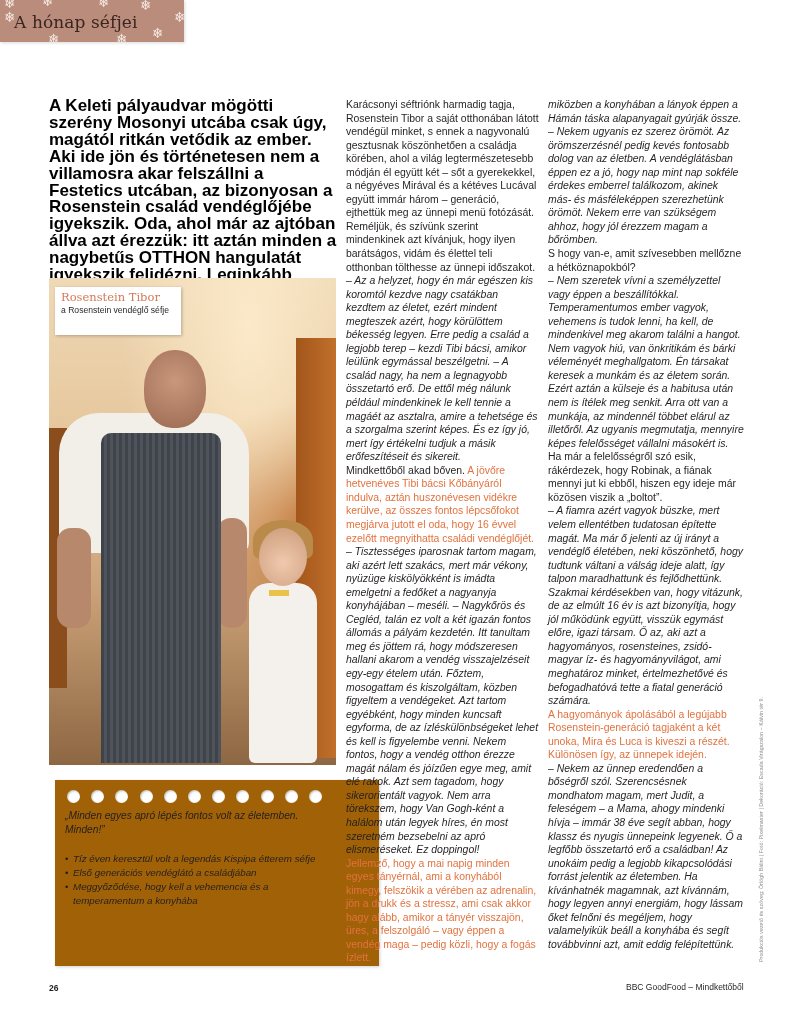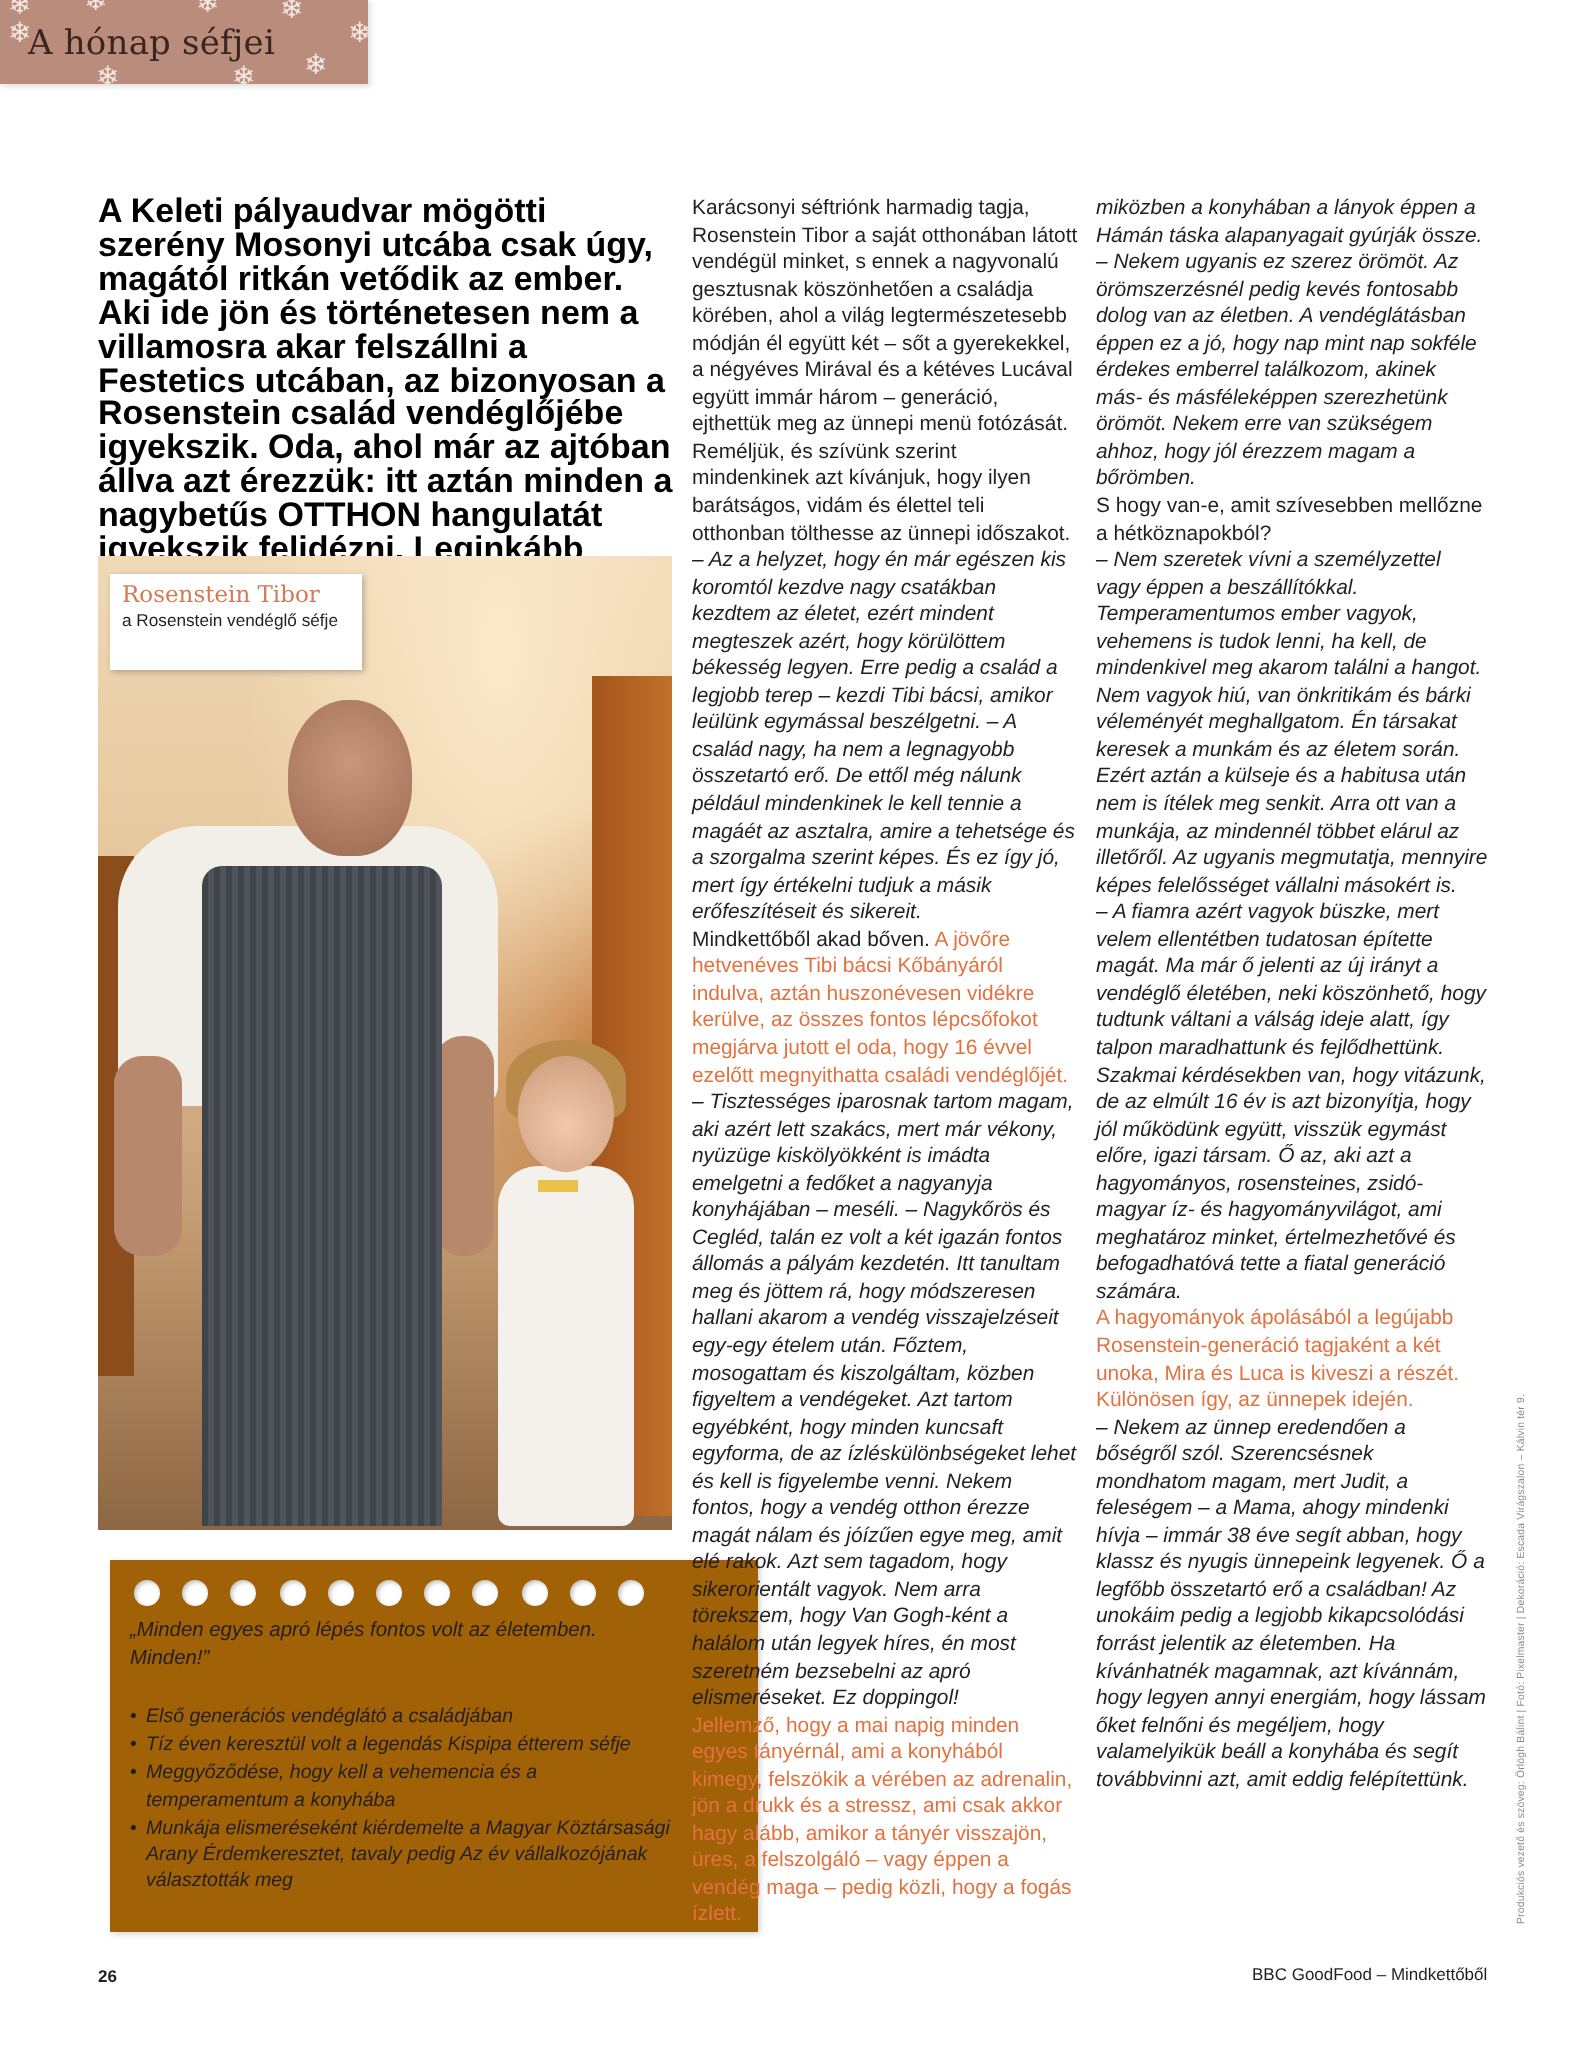--- a/index.html
+++ b/index.html
@@ -128,39 +128,39 @@
     <span class="hole"></span>
     <span class="hole"></span>
     <span class="hole"></span>
     <span class="hole"></span>
     <span class="hole"></span>
     <span class="hole"></span>
     <span class="hole"></span>
   </div>
   <div class="sidebar-quote">„Minden egyes apró lépés fontos volt az életemben. Minden!”</div>
   <ul class="sidebar-list">
+    <li>Tíz éven keresztül volt a legendás Kispipa étterem séfje</li>
     <li>Első generációs vendéglátó a családjában</li>
-    <li>Tíz éven keresztül volt a legendás Kispipa étterem séfje</li>
     <li>Meggyőződése, hogy kell a vehemencia és a temperamentum a konyhába</li>
-    <li>Munkája elismeréseként kiérdemelte a Magyar Köztársasági Arany Érdemkeresztet, tavaly pedig Az év vállalkozójának választották meg</li>
   </ul>
 </div>
 
 <div class="col col-mid">
   <p>Karácsonyi séftriónk harmadig tagja, Rosenstein Tibor a saját otthonában látott vendégül minket, s ennek a nagyvonalú gesztusnak köszönhetően a családja körében, ahol a világ legtermészetesebb módján él együtt két – sőt a gyerekekkel, a négyéves Mirával és a kétéves Lucával együtt immár három – generáció, ejthettük meg az ünnepi menü fotózását. Reméljük, és szívünk szerint mindenkinek azt kívánjuk, hogy ilyen barátságos, vidám és élettel teli otthonban tölthesse az ünnepi időszakot.</p>
   <p class="it">– Az a helyzet, hogy én már egészen kis koromtól kezdve nagy csatákban kezdtem az életet, ezért mindent megteszek azért, hogy körülöttem békesség legyen. Erre pedig a család a legjobb terep – kezdi Tibi bácsi, amikor leülünk egymással beszélgetni. – A család nagy, ha nem a legnagyobb összetartó erő. De ettől még nálunk például mindenkinek le kell tennie a magáét az asztalra, amire a tehetsége és a szorgalma szerint képes. És ez így jó, mert így értékelni tudjuk a másik erőfeszítéseit és sikereit.</p>
   <p><span>Mindkettőből akad bőven. </span><span class="hl">A jövőre hetvenéves Tibi bácsi Kőbányáról indulva, aztán huszonévesen vidékre kerülve, az összes fontos lépcsőfokot megjárva jutott el oda, hogy 16 évvel ezelőtt megnyithatta családi vendéglőjét.</span></p>
   <p class="it">– Tisztességes iparosnak tartom magam, aki azért lett szakács, mert már vékony, nyüzüge kiskölyökként is imádta emelgetni a fedőket a nagyanyja konyhájában – meséli. – Nagykőrös és Cegléd, talán ez volt a két igazán fontos állomás a pályám kezdetén. Itt tanultam meg és jöttem rá, hogy módszeresen hallani akarom a vendég visszajelzéseit egy-egy ételem után. Főztem, mosogattam és kiszolgáltam, közben figyeltem a vendégeket. Azt tartom egyébként, hogy minden kuncsaft egyforma, de az ízléskülönbségeket lehet és kell is figyelembe venni. Nekem fontos, hogy a vendég otthon érezze magát nálam és jóízűen egye meg, amit elé rakok. Azt sem tagadom, hogy sikerorientált vagyok. Nem arra törekszem, hogy Van Gogh-ként a halálom után legyek híres, én most szeretném bezsebelni az apró elismeréseket. Ez doppingol!</p>
   <p class="hl">Jellemző, hogy a mai napig minden egyes tányérnál, ami a konyhából kimegy, felszökik a vérében az adrenalin, jön a drukk és a stressz, ami csak akkor hagy alább, amikor a tányér visszajön, üres, a felszolgáló – vagy éppen a vendég maga – pedig közli, hogy a fogás ízlett.</p>
 </div>
 
 <div class="col col-right">
   <p class="it">miközben a konyhában a lányok éppen a Hámán táska alapanyagait gyúrják össze. – Nekem ugyanis ez szerez örömöt. Az örömszerzésnél pedig kevés fontosabb dolog van az életben. A vendéglátásban éppen ez a jó, hogy nap mint nap sokféle érdekes emberrel találkozom, akinek más- és másféleképpen szerezhetünk örömöt. Nekem erre van szükségem ahhoz, hogy jól érezzem magam a bőrömben.</p>
   <p>S hogy van-e, amit szívesebben mellőzne a hétköznapokból?</p>
   <p class="it">– Nem szeretek vívni a személyzettel vagy éppen a beszállítókkal. Temperamentumos ember vagyok, vehemens is tudok lenni, ha kell, de mindenkivel meg akarom találni a hangot. Nem vagyok hiú, van önkritikám és bárki véleményét meghallgatom. Én társakat keresek a munkám és az életem során. Ezért aztán a külseje és a habitusa után nem is ítélek meg senkit. Arra ott van a munkája, az mindennél többet elárul az illetőről. Az ugyanis megmutatja, mennyire képes felelősséget vállalni másokért is.</p>
+  <p>Ha már a felelősségről szó esik, rákérdezek, hogy Robinak, a fiának mennyi jut ki ebből, hiszen egy ideje már közösen viszik a „boltot”.</p>
   <p class="it">– A fiamra azért vagyok büszke, mert velem ellentétben tudatosan építette magát. Ma már ő jelenti az új irányt a vendéglő életében, neki köszönhető, hogy tudtunk váltani a válság ideje alatt, így talpon maradhattunk és fejlődhettünk. Szakmai kérdésekben van, hogy vitázunk, de az elmúlt 16 év is azt bizonyítja, hogy jól működünk együtt, visszük egymást előre, igazi társam. Ő az, aki azt a hagyományos, rosensteines, zsidó-magyar íz- és hagyományvilágot, ami meghatároz minket, értelmezhetővé és befogadhatóvá tette a fiatal generáció számára.</p>
   <p class="hl">A hagyományok ápolásából a legújabb Rosenstein-generáció tagjaként a két unoka, Mira és Luca is kiveszi a részét. Különösen így, az ünnepek idején.</p>
   <p class="it">– Nekem az ünnep eredendően a bőségről szól. Szerencsésnek mondhatom magam, mert Judit, a feleségem – a Mama, ahogy mindenki hívja – immár 38 éve segít abban, hogy klassz és nyugis ünnepeink legyenek. Ő a legfőbb összetartó erő a családban! Az unokáim pedig a legjobb kikapcsolódási forrást jelentik az életemben. Ha kívánhatnék magamnak, azt kívánnám, hogy legyen annyi energiám, hogy lássam őket felnőni és megéljem, hogy valamelyikük beáll a konyhába és segít továbbvinni azt, amit eddig felépítettünk.</p>
 </div>
 
 <div class="side-credit">Produkciós vezető és szöveg: Örlögh Bálint | Fotó: Pixelmaster | Dekoráció: Escada Virágszalon – Kálvin tér 9.</div>
 
 <div class="page-num">26</div>
 <div class="footer-pub">BBC GoodFood – Mindkettőből</div>
 

